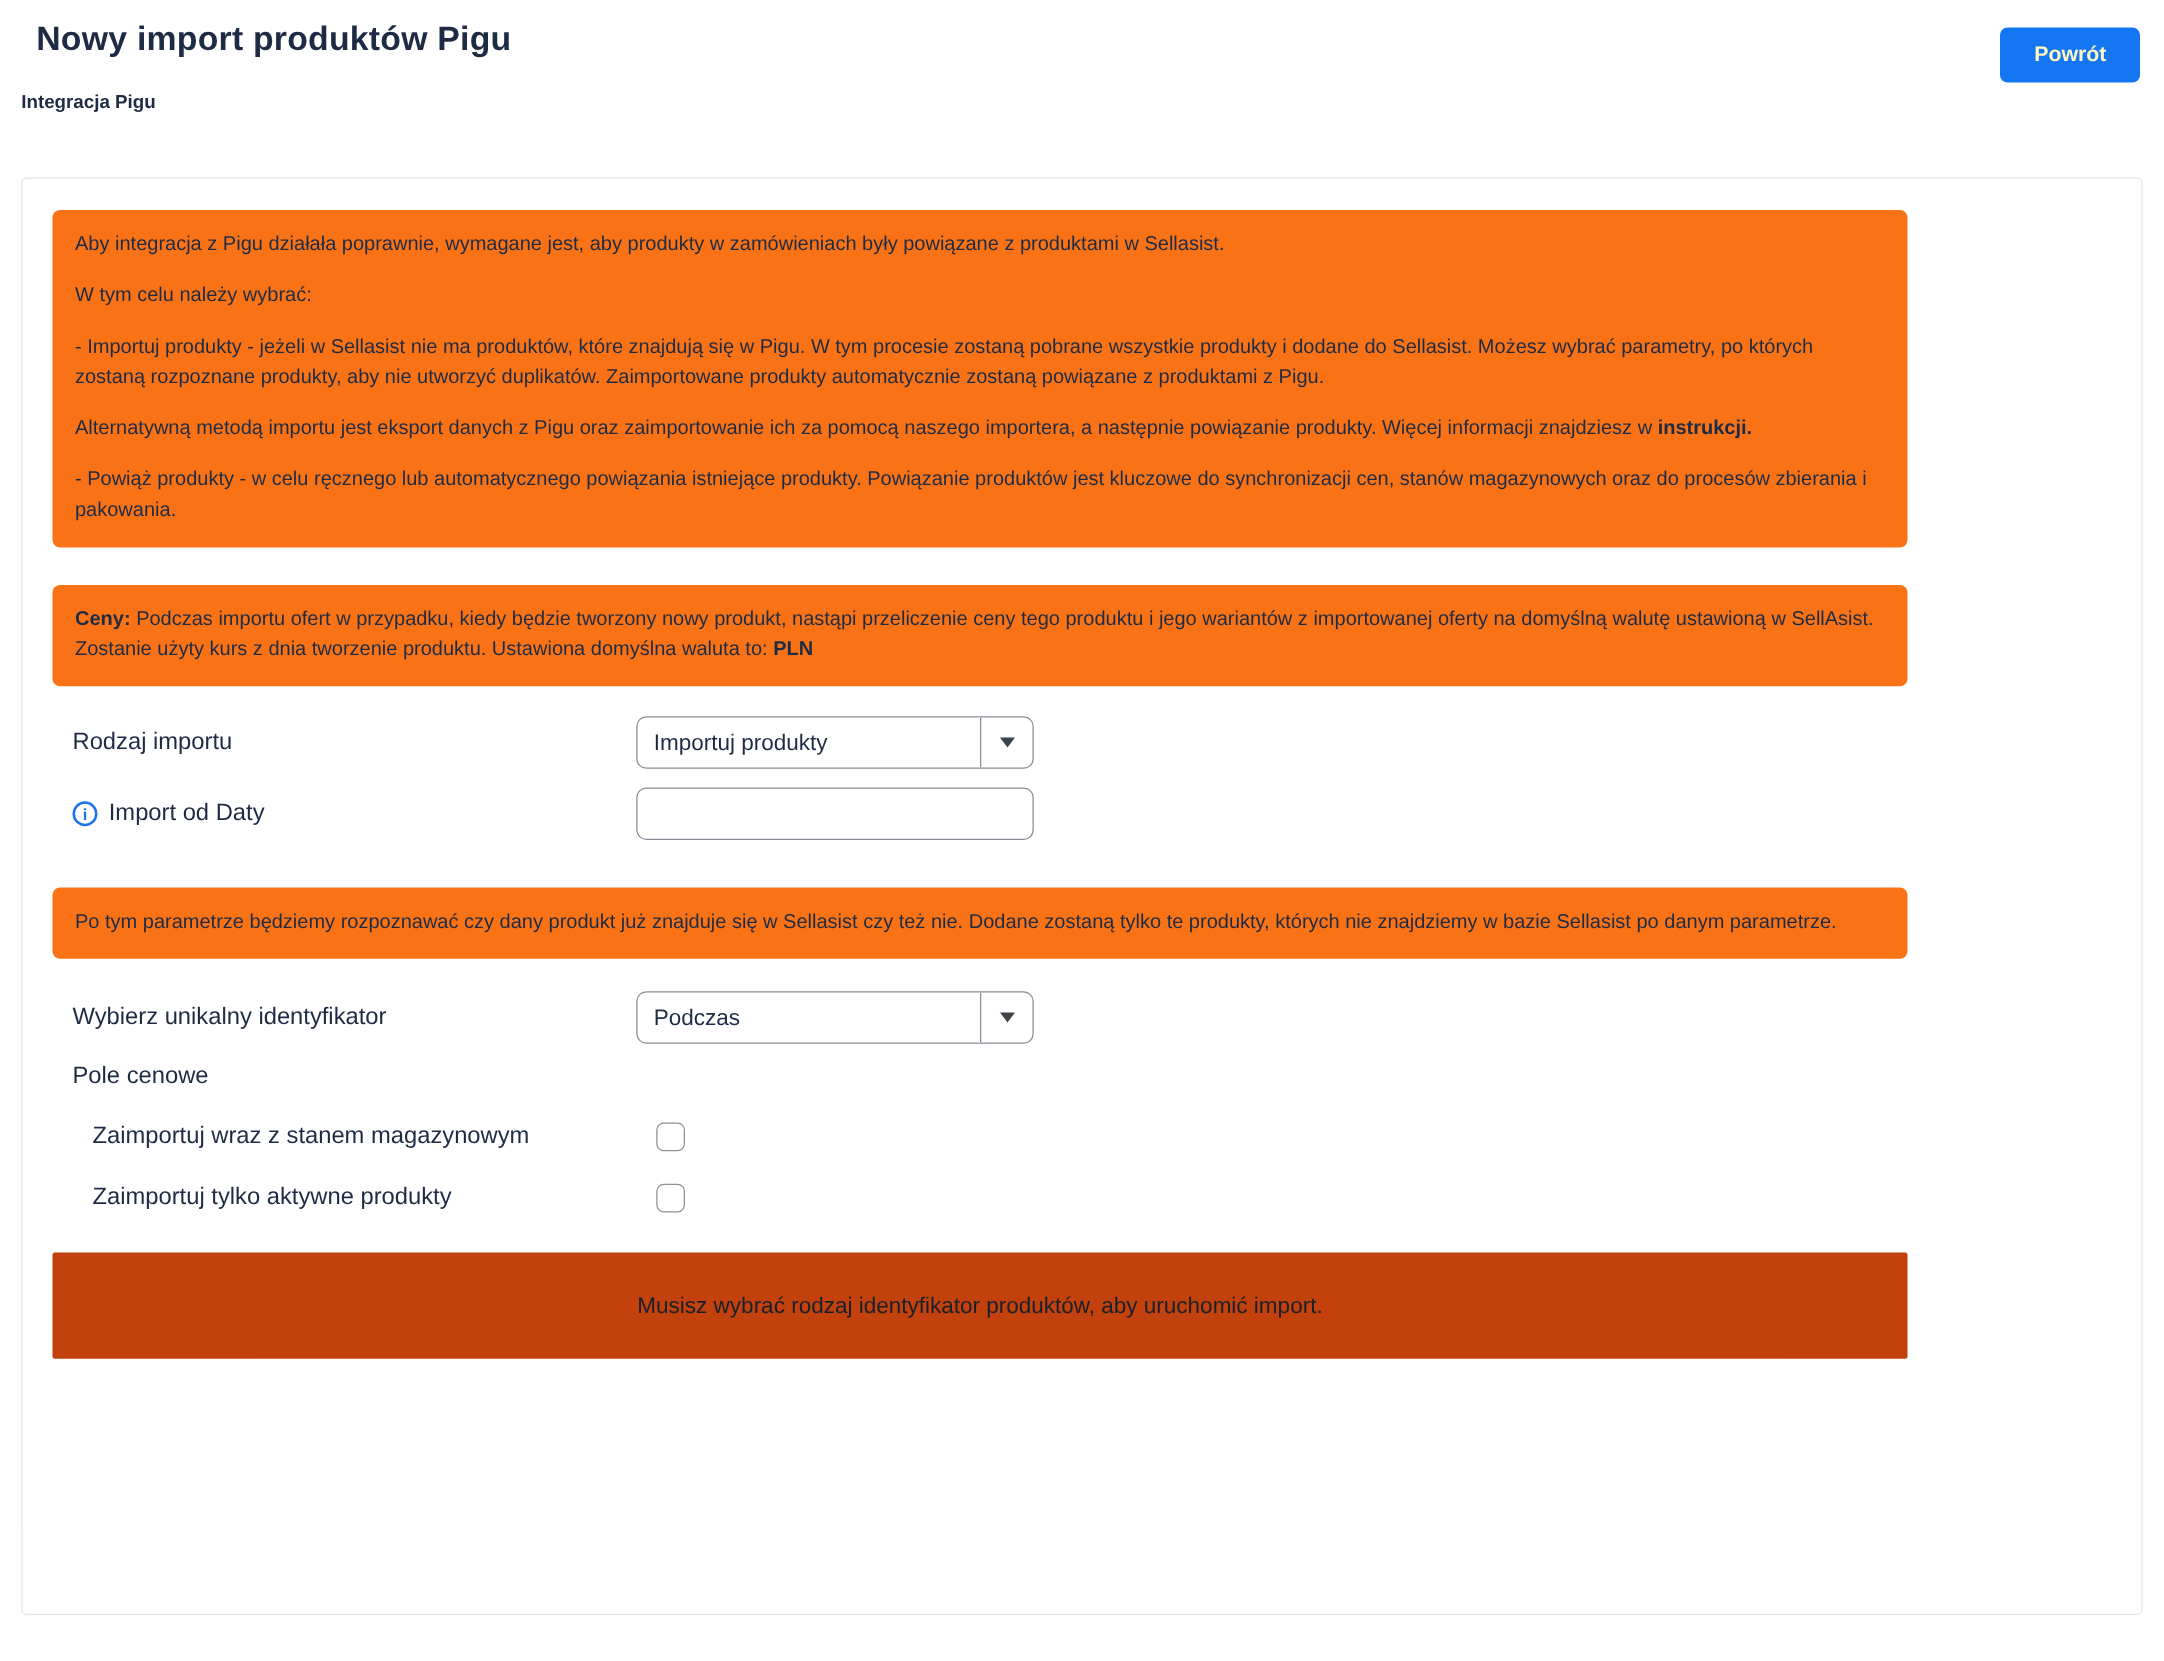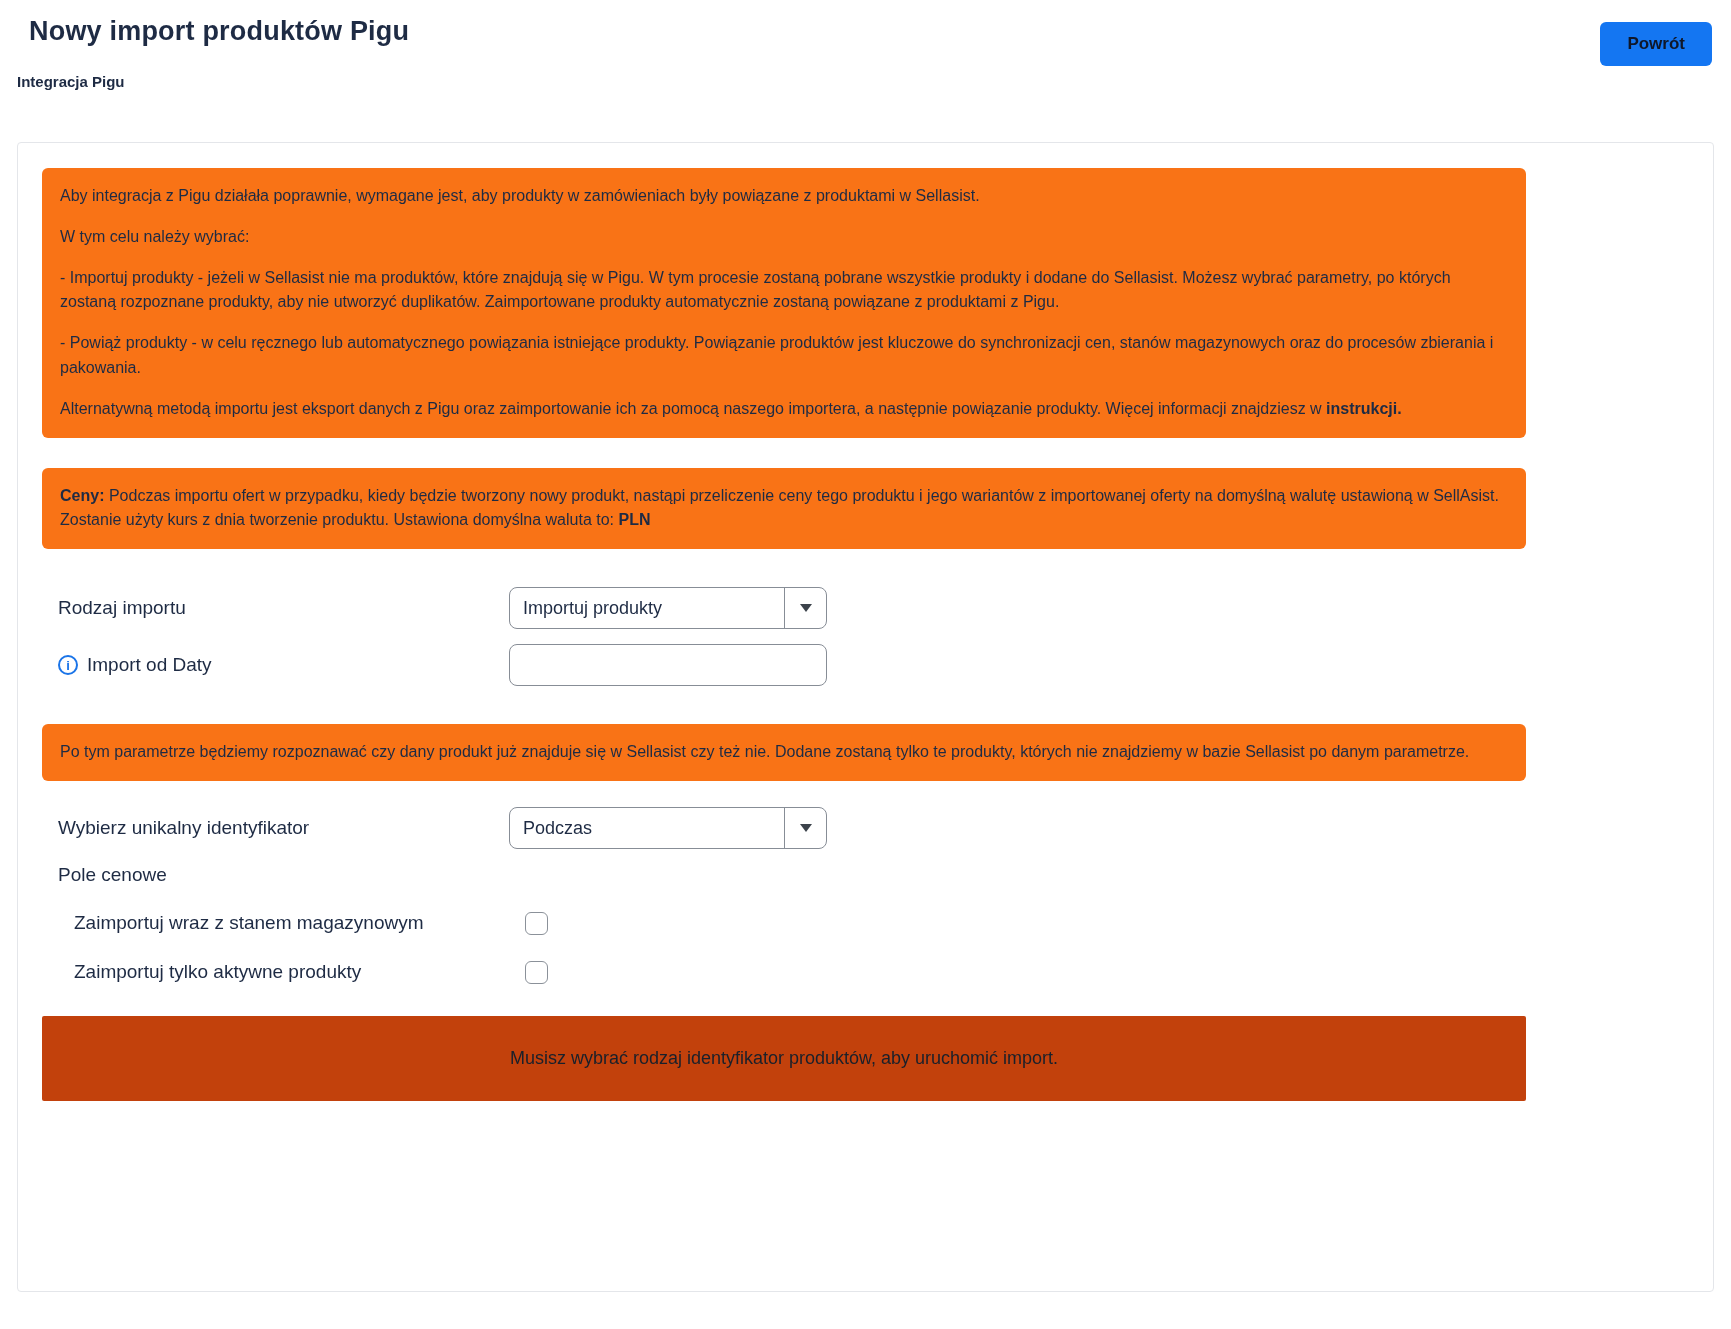--- a/index.html
+++ b/index.html
@@ -24,21 +24,21 @@
     letter-spacing: .2px;
     margin-left: 12px;
   }
   .page-header .subtitle {
     font-size: 15px;
     font-weight: 700;
     margin-top: 26px;
   }
   .btn-back {
     background: #1476f2;
-    color: #0f172a;
+    color: #fef9c3;
     font-family: "Liberation Sans", sans-serif;
     font-size: 17px;
     font-weight: 700;
     border: none;
     border-radius: 6px;
     padding: 12px 27px;
     margin-top: 6px;
     cursor: pointer;
   }
 
@@ -57,21 +57,21 @@
     background: #f97316;
     border-radius: 6px;
     padding: 16px 18px;
     font-size: 16px;
     line-height: 1.55;
   }
   .info-box p { margin-bottom: 16px; }
   .info-box p:last-child { margin-bottom: 0; }
   .info-box strong { font-weight: 700; }
   .box-intro { margin-bottom: 30px; }
-  .box-prices { margin-bottom: 38px; }
+  .box-prices { margin-bottom: 24px; }
   .box-param { margin: 38px 0 26px 0; }
 
   
   .form-area { padding-left: 16px; }
   .form-row {
     display: flex;
     align-items: center;
     margin-bottom: 15px;
   }
   .form-row .label-cell {
@@ -175,22 +175,22 @@
   <button class="btn-back">Powrót</button>
 </header>
 
 <section class="card">
   <div class="content">
 
     <div class="info-box box-intro">
       <p>Aby integracja z Pigu działała poprawnie, wymagane jest, aby produkty w zamówieniach były powiązane z produktami w Sellasist.</p>
       <p>W tym celu należy wybrać:</p>
       <p>- Importuj produkty - jeżeli w Sellasist nie ma produktów, które znajdują się w Pigu. W tym procesie zostaną pobrane wszystkie produkty i dodane do Sellasist. Możesz wybrać parametry, po których zostaną rozpoznane produkty, aby nie utworzyć duplikatów. Zaimportowane produkty automatycznie zostaną powiązane z produktami z Pigu.</p>
+      <p><span>Alternatywną metodą importu jest eksport danych z Pigu oraz zaimportowanie ich za pomocą naszego importera, a następnie powiązanie produkty. Więcej informacji znajdziesz w</span> <strong>instrukcji.</strong></p>
       <p>- Powiąż produkty - w celu ręcznego lub automatycznego powiązania istniejące produkty. Powiązanie produktów jest kluczowe do synchronizacji cen, stanów magazynowych oraz do procesów zbierania i pakowania.</p>
-      <p><span>Alternatywną metodą importu jest eksport danych z Pigu oraz zaimportowanie ich za pomocą naszego importera, a następnie powiązanie produkty. Więcej informacji znajdziesz w</span> <strong>instrukcji.</strong></p>
     </div>
 
     <div class="info-box box-prices">
       <p><strong>Ceny:</strong> <span>Podczas importu ofert w przypadku, kiedy będzie tworzony nowy produkt, nastąpi przeliczenie ceny tego produktu i jego wariantów z importowanej oferty na domyślną walutę ustawioną w SellAsist. Zostanie użyty kurs z dnia tworzenie produktu. Ustawiona domyślna waluta to:</span> <strong>PLN</strong></p>
     </div>
 
     <div class="form-area">
 
       <div class="form-row">
         <div class="label-cell">Rodzaj importu</div>

